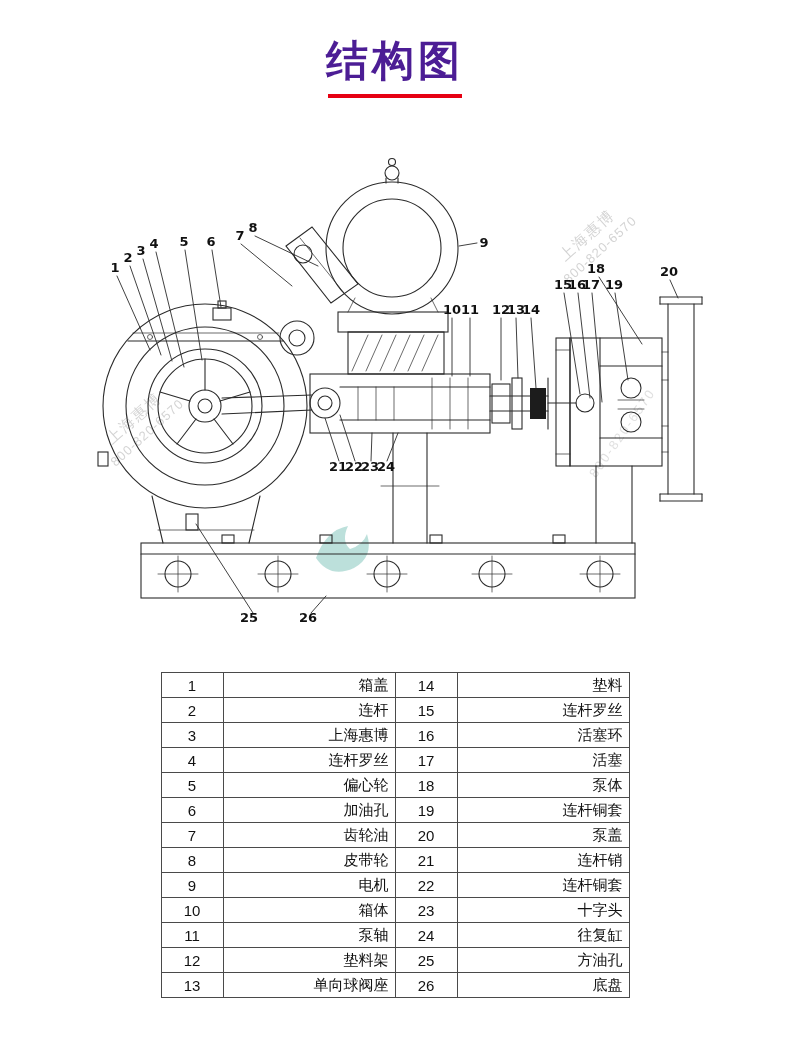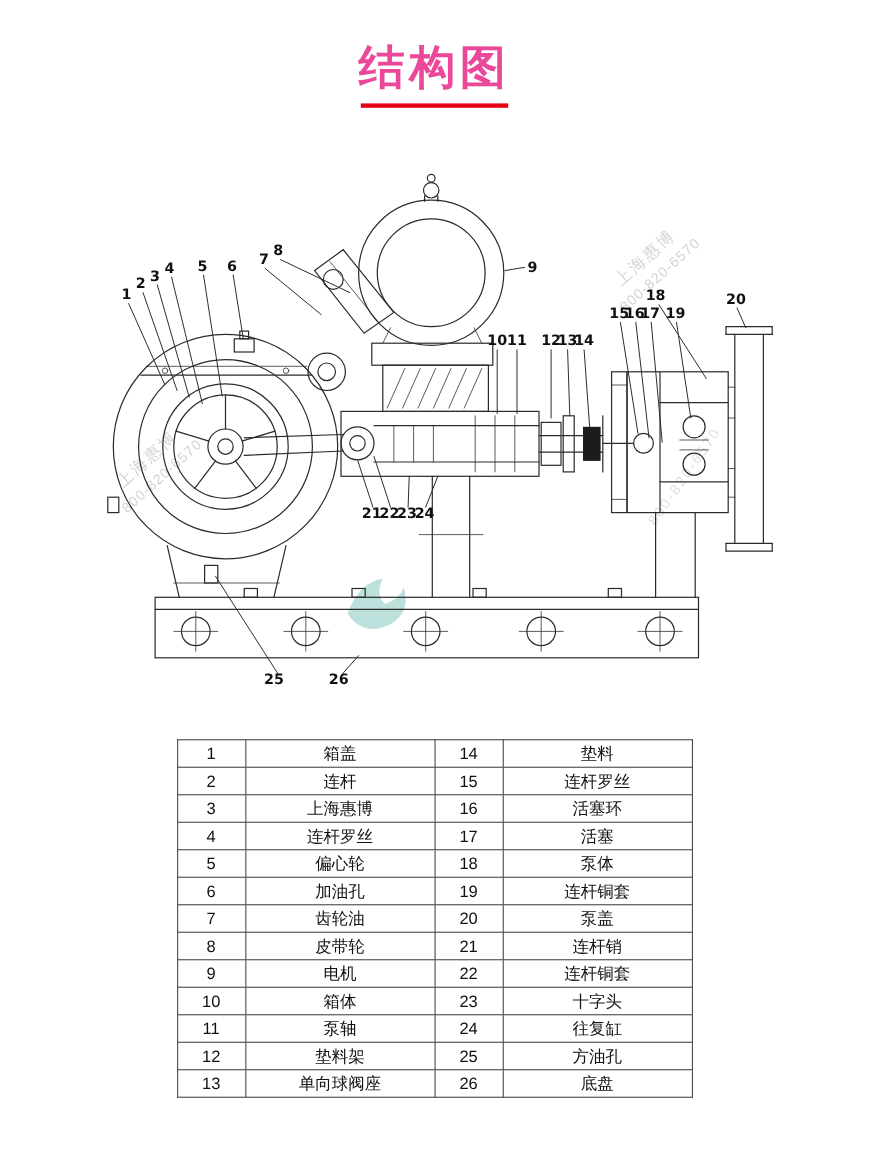--- a/index.html
+++ b/index.html
@@ -28,29 +28,29 @@
     pointer-events:none; white-space:nowrap;
   }
   .watermark .ph { font-size:13px; letter-spacing:1px; display:block; }
   .watermark.small { opacity:.35; font-size:13px; transform:rotate(-55deg); }
   table.parts { border-collapse:collapse; margin:26px auto 0; background:#fff; }
   .parts td {
     border:1px solid #4a4a4a; height:25px; text-align:center;
     font-size:15px; color:#111; padding:0 6px;
   }
   .parts td.num { width:62px; }
-  .parts td.nm  { width:172px; }
+  .parts td.nm  { width:172px;text-align:right; }
 </style>
 </head>
 <body>
 
 <div class="page">
 
   <header>
-    <div class="page-title" style="color: #ec4899;">结构图</div>
+    <div class="page-title" style="color: #4c1d95;">结构图</div>
     <div class="title-underline" style="background: rgb(230, 0, 18);"></div>
   </header>
 
   <div class="diagram-wrap">
 
     <div class="watermark" style="left:92px; top:315px;">
       <span>上海惠博</span>
       <span class="ph">800-820-6570</span>
     </div>
     <div class="watermark" style="left:545px; top:132px;">

